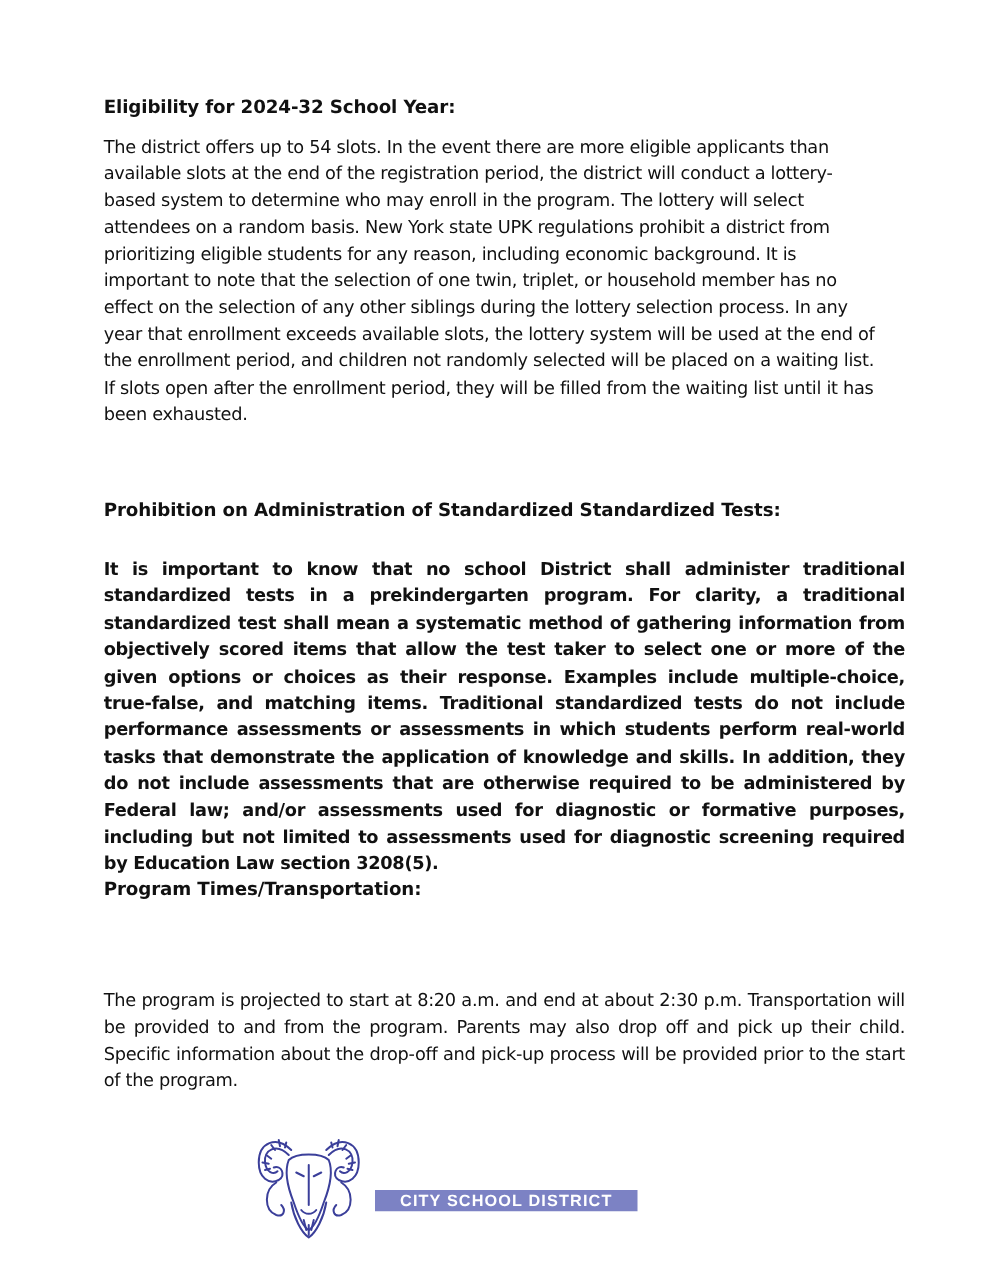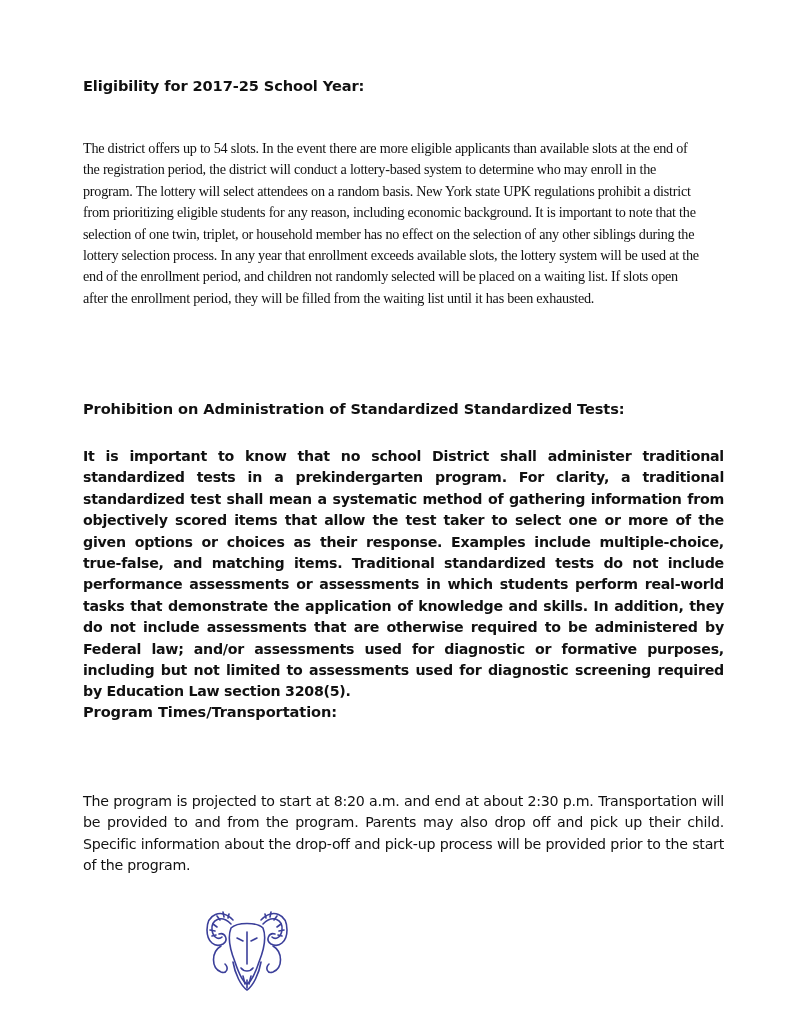--- a/index.html
+++ b/index.html
@@ -36,21 +36,21 @@
       width: 641px;
       font-size: 14.2px;
       line-height: 21.4px;
       margin: 0;
       letter-spacing: -0.25px;
     }
     .justify {
       text-align: justify;
     }
     #h-elig { top: 77px; }
-    #p-elig { top: 138px; width: 620px; font-family: Liberation Serif, serif; }
+    #p-elig { top: 108px; width: 620px; }
     #h-prohib { top: 400px; }
     #p-prohib { top: 446px; font-weight: bold; }
     #h-times { top: 703px; }
     #p-times { top: 791px; }
 
     .logo {
       position: absolute;
       left: 203px;
       top: 902px;
       width: 310px;
@@ -88,21 +88,21 @@
       line-height: 17px;
       text-align: center;
       letter-spacing: 0.9px;
       white-space: nowrap;
     }
   </style>
 </head>
 <body>
 
 <div class="page">
-  <h2 id="h-elig" class="heading">Eligibility for 2017-25 School Year:</h2>
+  <h2 id="h-elig" class="heading">Eligibility for 2024-32 School Year:</h2>
   <p id="p-elig" class="para">The district offers up to 54 slots. In the event there are more eligible applicants than available slots at the end of the registration period, the district will conduct a lottery-based system to determine who may enroll in the program. The lottery will select attendees on a random basis. New York state UPK regulations prohibit a district from prioritizing eligible students for any reason, including economic background. It is important to note that the selection of one twin, triplet, or household member has no effect on the selection of any other siblings during the lottery selection process. In any year that enrollment exceeds available slots, the lottery system will be used at the end of the enrollment period, and children not randomly selected will be placed on a waiting list. If slots open after the enrollment period, they will be filled from the waiting list until it has been exhausted.</p>
 
   <h2 id="h-prohib" class="heading">Prohibition on Administration of Standardized Standardized Tests:</h2>
   <p id="p-prohib" class="para justify">It is important to know that no school District shall administer traditional standardized tests in a prekindergarten program. For clarity, a traditional standardized test shall mean a systematic method of gathering information from objectively scored items that allow the test taker to select one or more of the given options or choices as their response. Examples include multiple-choice, true-false, and matching items. Traditional standardized tests do not include performance assessments or assessments in which students perform real-world tasks that demonstrate the application of knowledge and skills. In addition, they do not include assessments that are otherwise required to be administered by Federal law; and/or assessments used for diagnostic or formative purposes, including but not limited to assessments used for diagnostic screening required by Education Law section 3208(5).</p>
 
   <h2 id="h-times" class="heading">Program Times/Transportation:</h2>
   <p id="p-times" class="para justify">The program is projected to start at 8:20 a.m. and end at about 2:30 p.m. Transportation will be provided to and from the program. Parents may also drop off and pick up their child. Specific information about the drop-off and pick-up process will be provided prior to the start of the program.</p>
 </div>
 
 <div class="logo">
@@ -121,13 +121,14 @@
       <path d="M70 44 C80 50, 80 66, 70 70 C64 72, 62 66, 66 62"></path>
 
       <path d="M28 26 C34 20, 54 20, 60 26 C64 36, 60 50, 56 60 C52 72, 48 80, 44 82 C40 80, 36 72, 32 60 C28 50, 24 36, 28 26 Z"></path>
       <path d="M34 36 l6 3 M54 36 l-6 3"></path>
       <path d="M44 30 L44 62"></path>
       <path d="M38 66 C41 70, 47 70, 50 66"></path>
       <path d="M40 74 l2 8 M48 74 l-2 8 M44 78 l0 8"></path>
       <path d="M30 60 C32 72, 38 84, 44 88 C50 84, 56 72, 58 60"></path>
     </g>
   </svg>
+  <div class="subbar">CITY SCHOOL DISTRICT</div>
 </div>
 
 </body></html>

